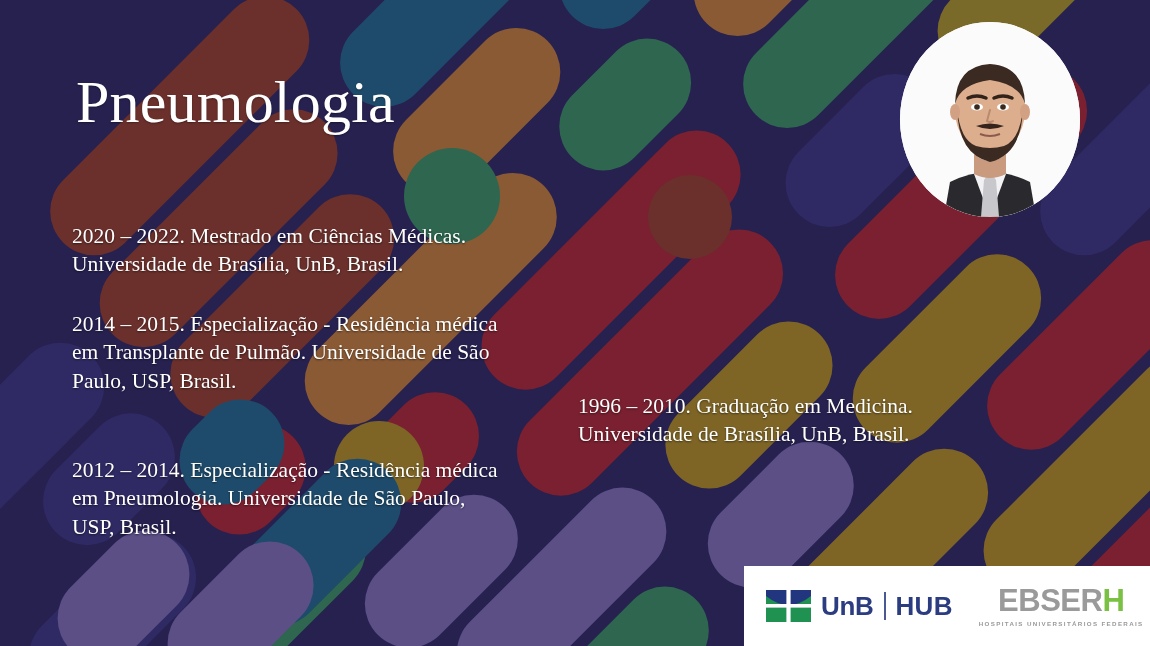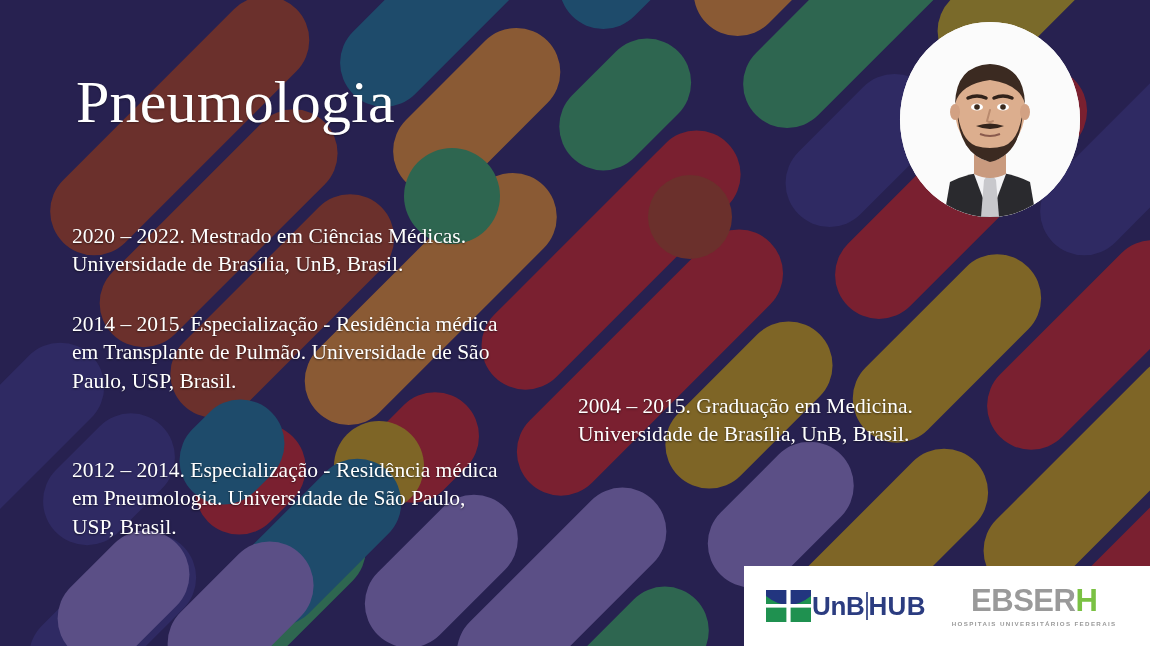--- a/index.html
+++ b/index.html
@@ -73,21 +73,21 @@
   #logo-bar {
     position:absolute;
     left:744px; top:566px;
     width:406px; height:80px;
     background:#ffffff;
     display:flex;
     align-items:center;
     padding-left:22px;
     gap:18px;
   }
-  #unb-hub-logo { display:flex; align-items:center; gap:1px; }
+  #unb-hub-logo { display:flex; align-items:center; gap:10px; }
   #unb-mark { width:45px; height:32px; display:block; }
   #unb-wordmark {
     font-family:"Liberation Sans", sans-serif;
     font-weight:700;
     font-size:26px;
     color:#2b3c80;
     letter-spacing:-.3px;
   }
   #unb-hub-divider {
     width:2px; height:28px; background:#2b3c80; opacity:.85;
@@ -215,21 +215,21 @@
 
     <div class="entry col-left" id="entry-0">2020 – 2022. Mestrado em Ciências Médicas.
 Universidade de Brasília, UnB, Brasil.</div>
     <div class="entry col-left" id="entry-1">2014 – 2015. Especialização - Residência médica
 em Transplante de Pulmão. Universidade de São
 Paulo, USP, Brasil.</div>
     <div class="entry col-left" id="entry-2">2012 – 2014. Especialização - Residência médica
 em Pneumologia. Universidade de São Paulo,
 USP, Brasil.</div>
 
-    <div class="entry col-right" id="entry-4">2004 – 2015. Graduação em Medicina.
+    <div class="entry col-right" id="entry-4">1996 – 2010. Graduação em Medicina.
 Universidade de Brasília, UnB, Brasil.</div>
 
   </div>
 
   <div id="portrait-frame">
     <svg id="portrait-photo" viewBox="0 0 180 195" xmlns="http://www.w3.org/2000/svg">
       <rect x="0" y="0" width="180" height="195" fill="#fbfbfb"></rect>
 
       <path d="M44 195 L50 160 Q90 140 130 160 L136 195 Z" fill="#2a2a2e"></path>
 

